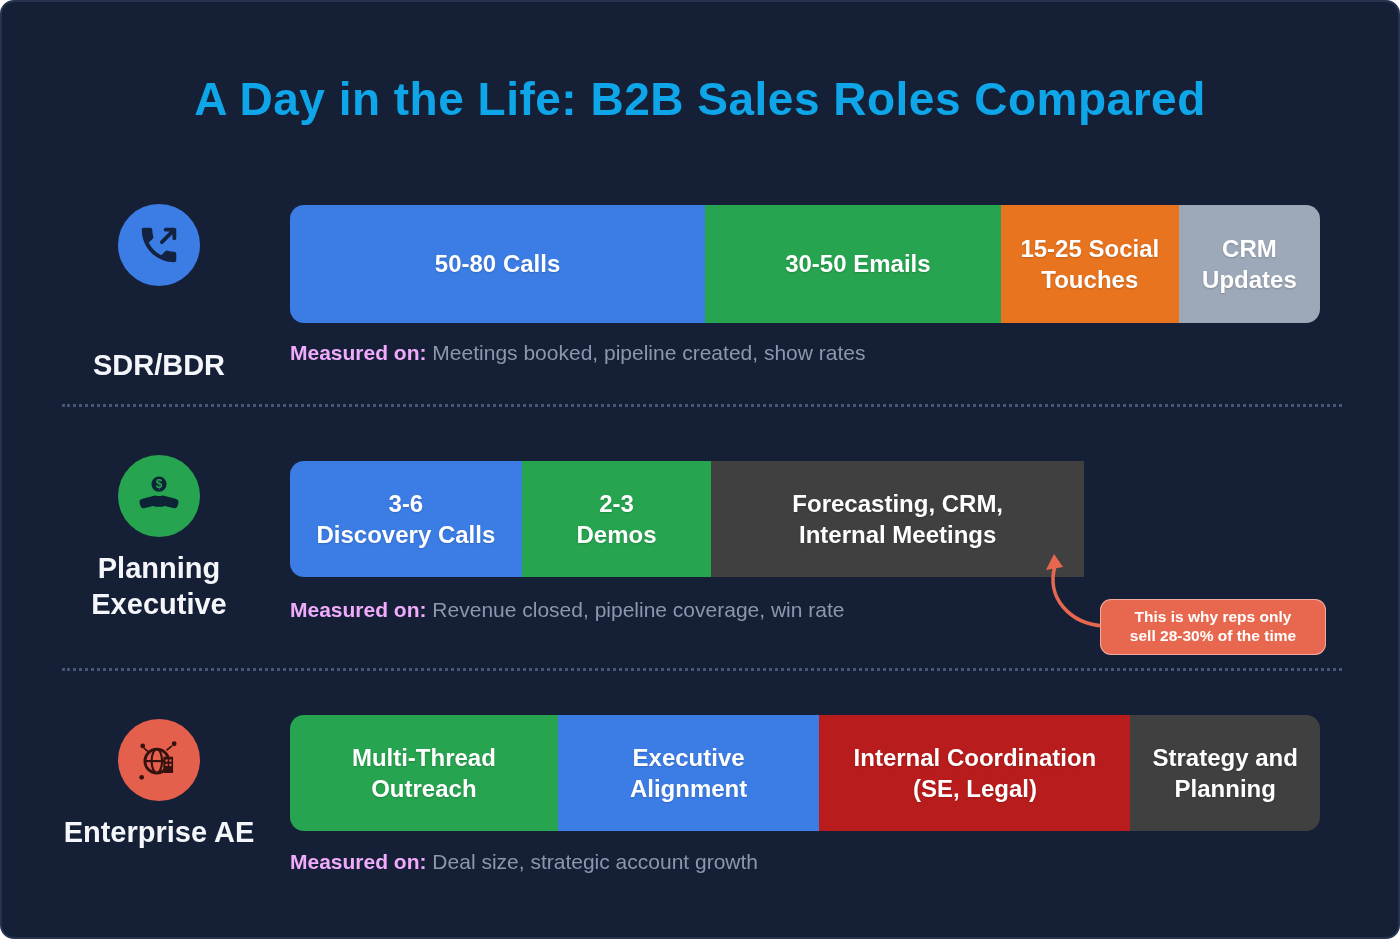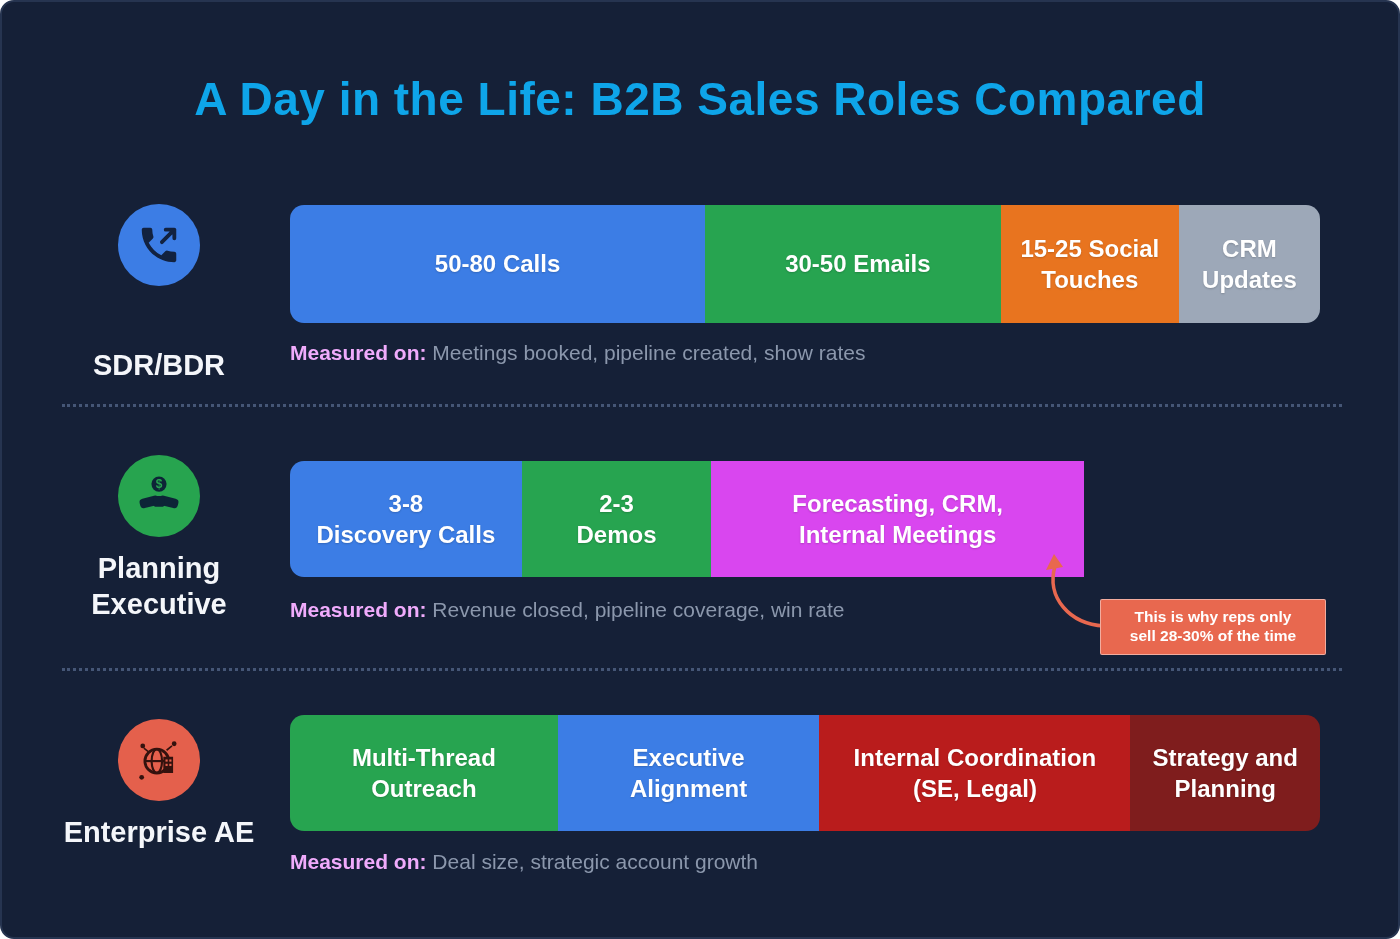--- a/index.html
+++ b/index.html
@@ -36,21 +36,21 @@
     white-space:pre-wrap;
   }
   .measured .m-label{font-weight:bold;color:#f0abfc;}
   .divider{
     position:absolute;left:60px;width:1280px;height:0;
     border-top:3px dotted #55688c;opacity:.75;
   }
   .callout{
     position:absolute;left:1098px;top:597px;width:226px;box-sizing:border-box;
     background:#e8684f;border:1px solid rgba(255,255,255,.45);
-    border-radius:2px;padding:8px 10px;color:#ffffff;
+    border-radius:11px;padding:8px 10px;color:#ffffff;
     font-size:15.5px;font-weight:bold;text-align:center;line-height:1.22;
     white-space:pre-line;
   }
   .annot-arrow{position:absolute;left:1036px;top:550px;}
   svg{display:block;}
 </style>
 </head>
 <body>
 
 <div class="page">
@@ -84,25 +84,25 @@
       <text x="24" y="17" font-size="11" font-weight="bold" fill="#27a44f" text-anchor="middle" font-family="Liberation Sans, sans-serif">$</text>
       <rect x="6" y="25" width="18" height="9" rx="3.5" fill="#0d2437" transform="rotate(-14 15 29)"></rect>
       <rect x="24" y="25" width="18" height="9" rx="3.5" fill="#0d2437" transform="rotate(14 33 29)"></rect>
       <rect x="19" y="24" width="10" height="10" rx="2.5" fill="#0d2437"></rect>
     </svg>
   </div>
   <div class="role-label" style="top:548px;">Planning
 Executive</div>
 
   <div class="bar" style="top:459px;height:116px;">
-    <div class="seg" style="width: 22.5%; background: rgb(60, 125, 229);">3-8
+    <div class="seg" style="width: 22.5%; background: rgb(60, 125, 229);">3-6
 Discovery Calls</div>
     <div class="seg" style="width: 18.4%; background: rgb(39, 164, 80);">2-3
 Demos</div>
-    <div class="seg" style="width: 36.2%; background: #d946ef;">Forecasting, CRM,
+    <div class="seg" style="width: 36.2%; background: #404040;">Forecasting, CRM,
 Internal Meetings</div>
   </div>
 
   <p class="measured" style="top:596px;"><span class="m-label">Measured on:</span><span> Revenue closed, pipeline coverage, win rate</span></p>
 
   <div class="annot-arrow">
     <svg width="74" height="80" viewBox="0 0 74 80">
       <path d="M 66 74 C 32 72, 8 46, 17 14" fill="none" stroke="#e8684f" stroke-width="3.5" stroke-linecap="round"></path>
       <polygon points="8,18 16,2 25,15" fill="#e8684f"></polygon>
     </svg>
@@ -131,19 +131,19 @@
   </div>
   <div class="role-label" style="top:812px;">Enterprise AE</div>
 
   <div class="bar" style="top:713px;height:116px;">
     <div class="seg" style="width: 26%; background: rgb(39, 164, 80);">Multi-Thread
 Outreach</div>
     <div class="seg" style="width: 25.4%; background: rgb(60, 125, 229);">Executive
 Alignment</div>
     <div class="seg" style="width: 30.2%; background: #b91c1c;">Internal Coordination
 (SE, Legal)</div>
-    <div class="seg" style="width: 18.4%; background: #7f1d1d;">Strategy and
+    <div class="seg" style="width: 18.4%; background: #404040;">Strategy and
 Planning</div>
   </div>
 
   <p class="measured" style="top:848px;"><span class="m-label">Measured on:</span><span> Deal size, strategic account growth</span></p>
 
 </div>
 
 </body></html>

